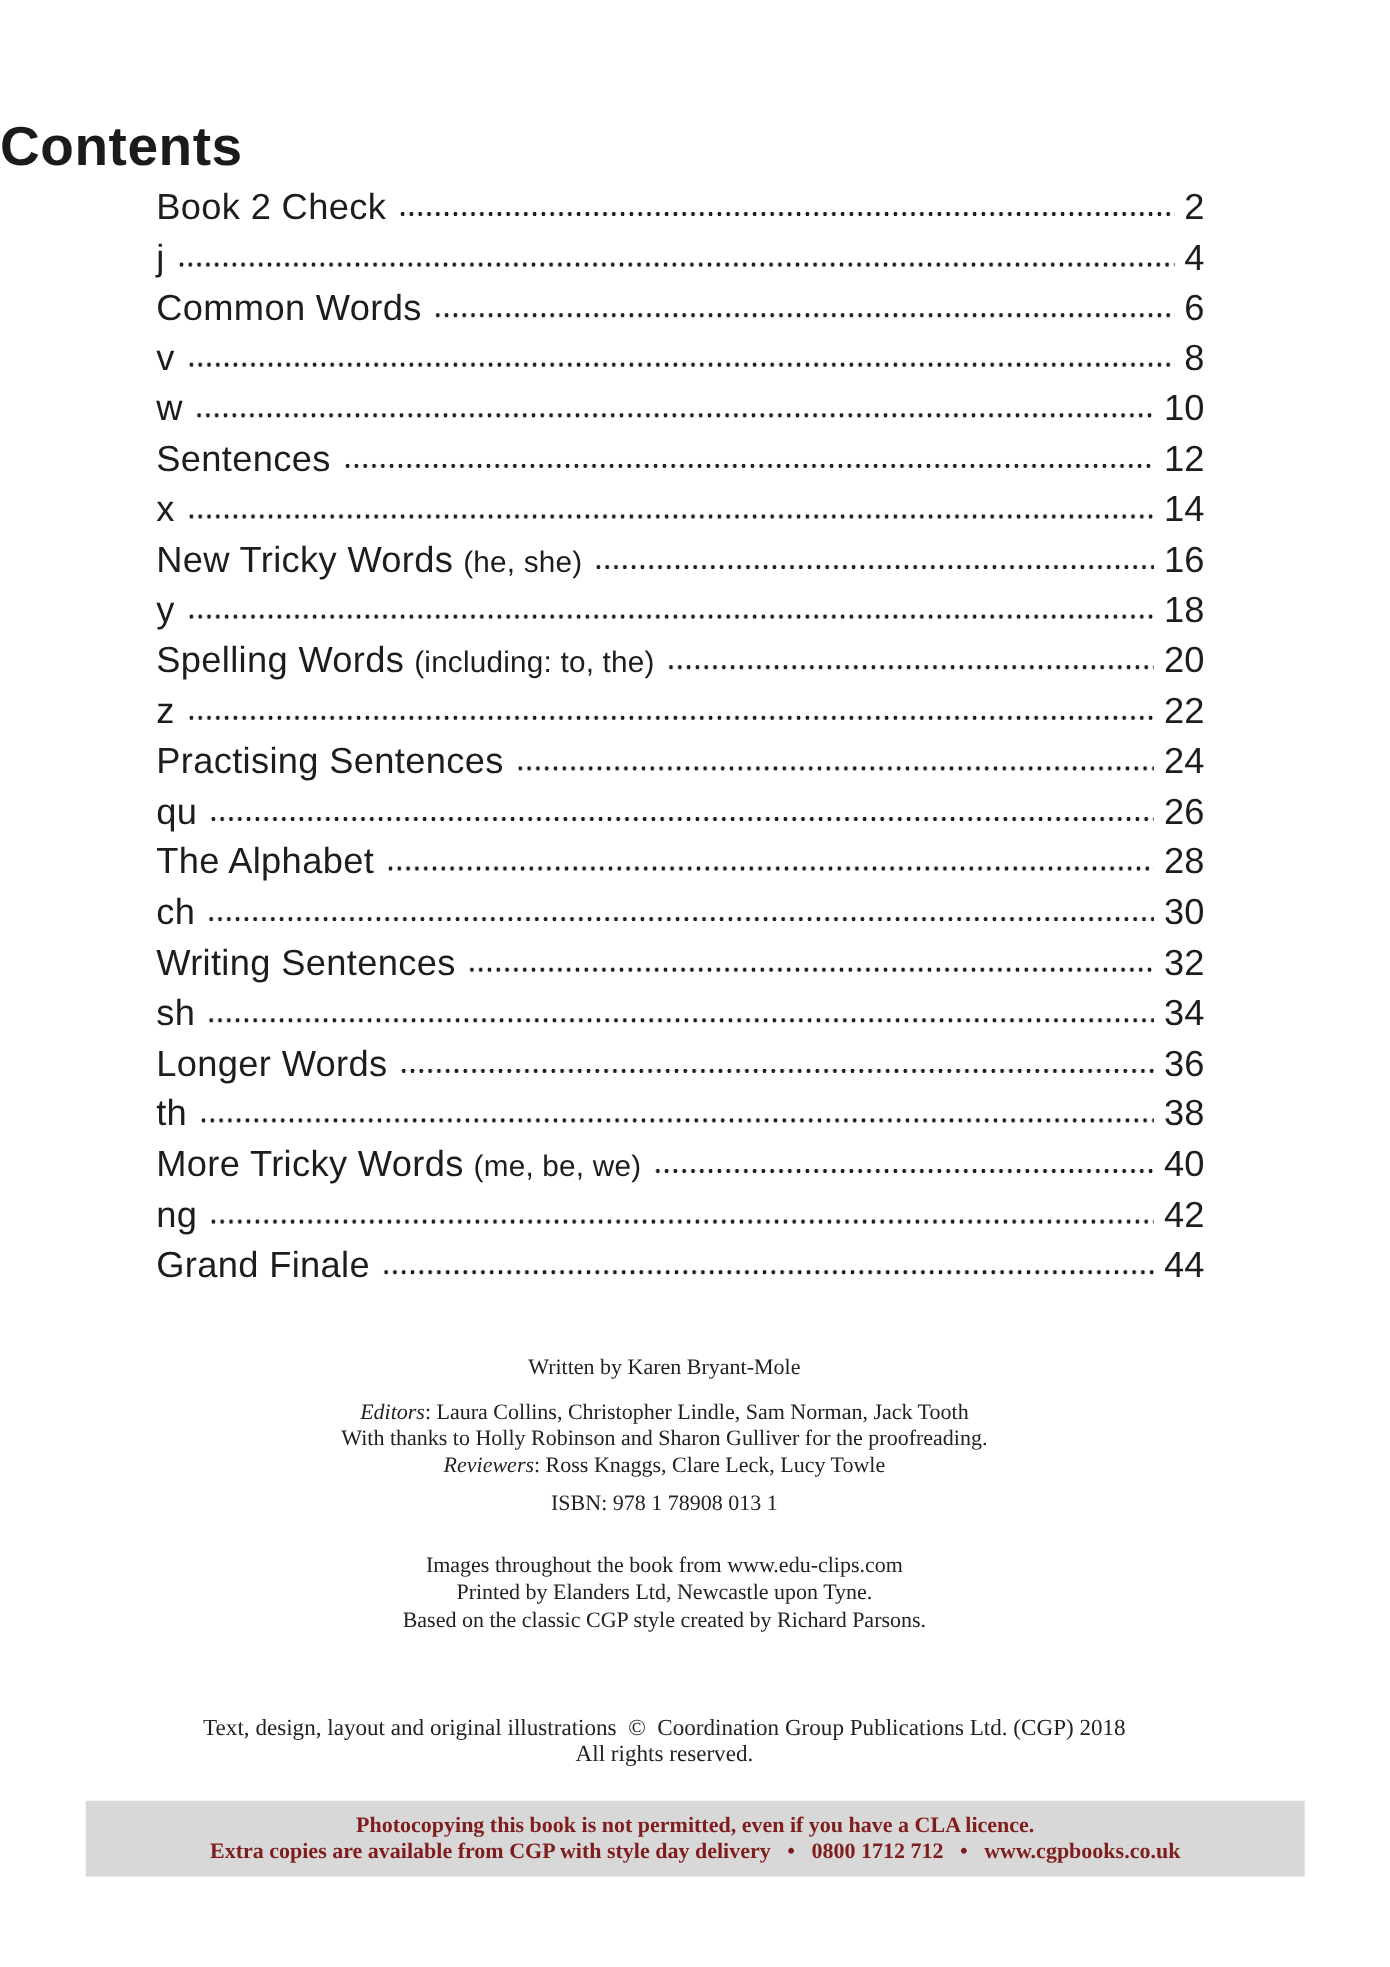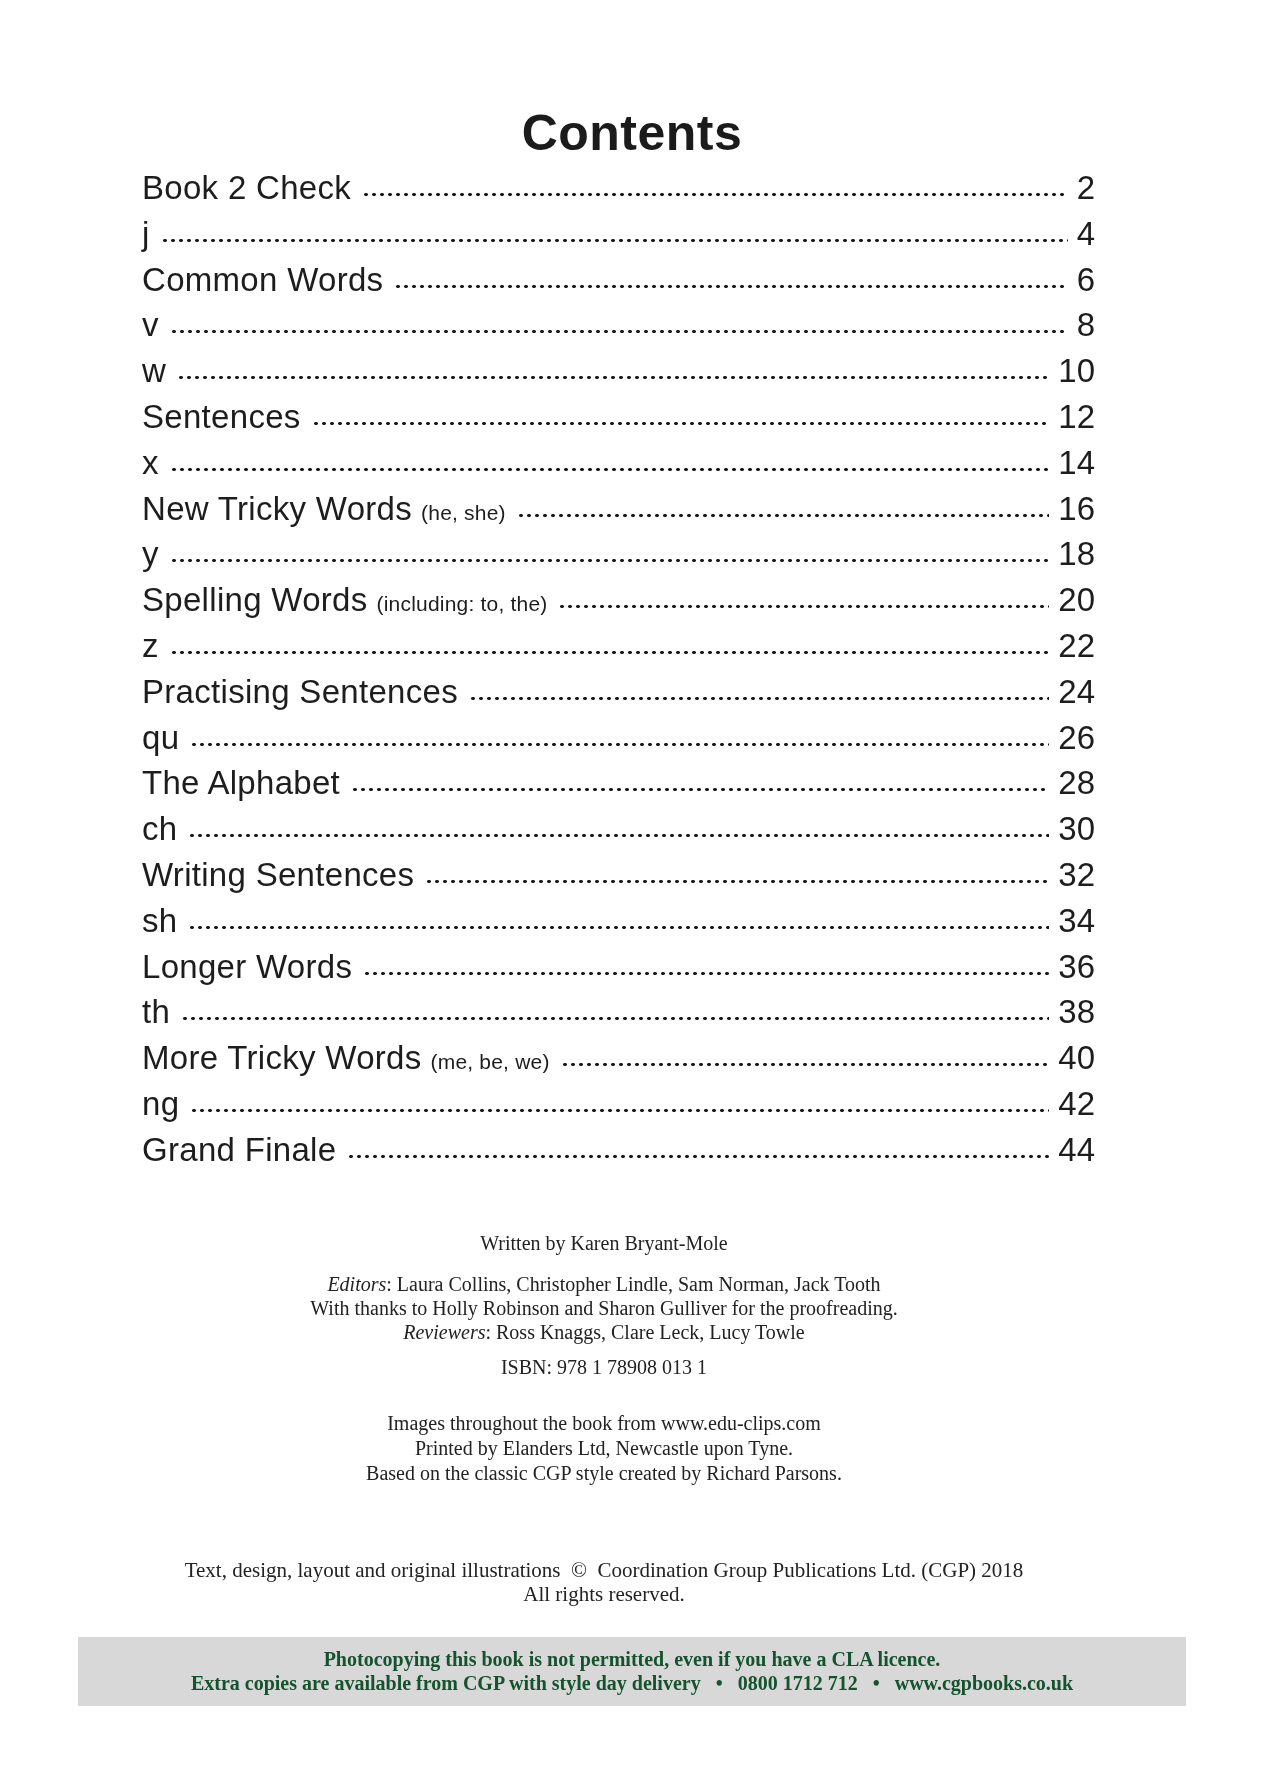--- a/index.html
+++ b/index.html
@@ -7,40 +7,40 @@
     width: 1264px; height: 1788px;
     background: #ffffff;
     color: #1d1d1d;
     position: relative;
     overflow: hidden;
     font-family: "Liberation Sans", sans-serif;
   }
   .page-title {
     position: absolute;
     top: 70px; left: 0; width: 1264px;
-    text-align: center;
+    text-align: left;
     font-size: 50px;
     font-weight: bold;
     letter-spacing: 0.5px;
     color: #1b1b1b;
   }
   .toc {
     position: absolute;
     top: 165px; left: 142px; width: 953px;
   }
   .toc-row {
     display: flex;
     align-items: baseline;
     height: 45.8px;
     line-height: 45.8px;
     font-size: 33px;
     white-space: nowrap;
   }
   .toc-label-wrap { flex: 0 0 auto; letter-spacing: 0.3px; }
-  .toc-note { font-size: 21px; margin-left: 9px; letter-spacing: 0.2px; }
+  .toc-note { font-size: 27px; margin-left: 9px; letter-spacing: 0.2px; }
   .dot-leader {
     flex: 1 1 auto;
     height: 7px;
     margin: 0 9px 0 11px;
     background-image: radial-gradient(circle at 4px 3.5px, #1b1b1b 1.7px, rgba(0,0,0,0) 1.9px);
     background-size: 8px 8px;
     background-repeat: repeat-x;
     background-position: left bottom;
   }
   .toc-page-num { flex: 0 0 auto; text-align: right; }
@@ -66,21 +66,21 @@
     position: absolute;
     top: 1637px; left: 78px;
     width: 1108px; height: 69px;
     background: #d8d8d8;
     box-sizing: border-box;
     padding-top: 10px;
     text-align: center;
     font-family: "Liberation Serif", serif;
     font-weight: bold;
     font-size: 20px;
-    color: #14532d;
+    color: #7f1d1d;
   }
   .footer-line { line-height: 24px; white-space: nowrap; }
   .footer-sep { padding: 0 15px; }
 </style>
 </head>
 <body style="background: rgb(255, 255, 255);">
 
 <h1 class="page-title">Contents</h1>
 
 <div class="toc">

